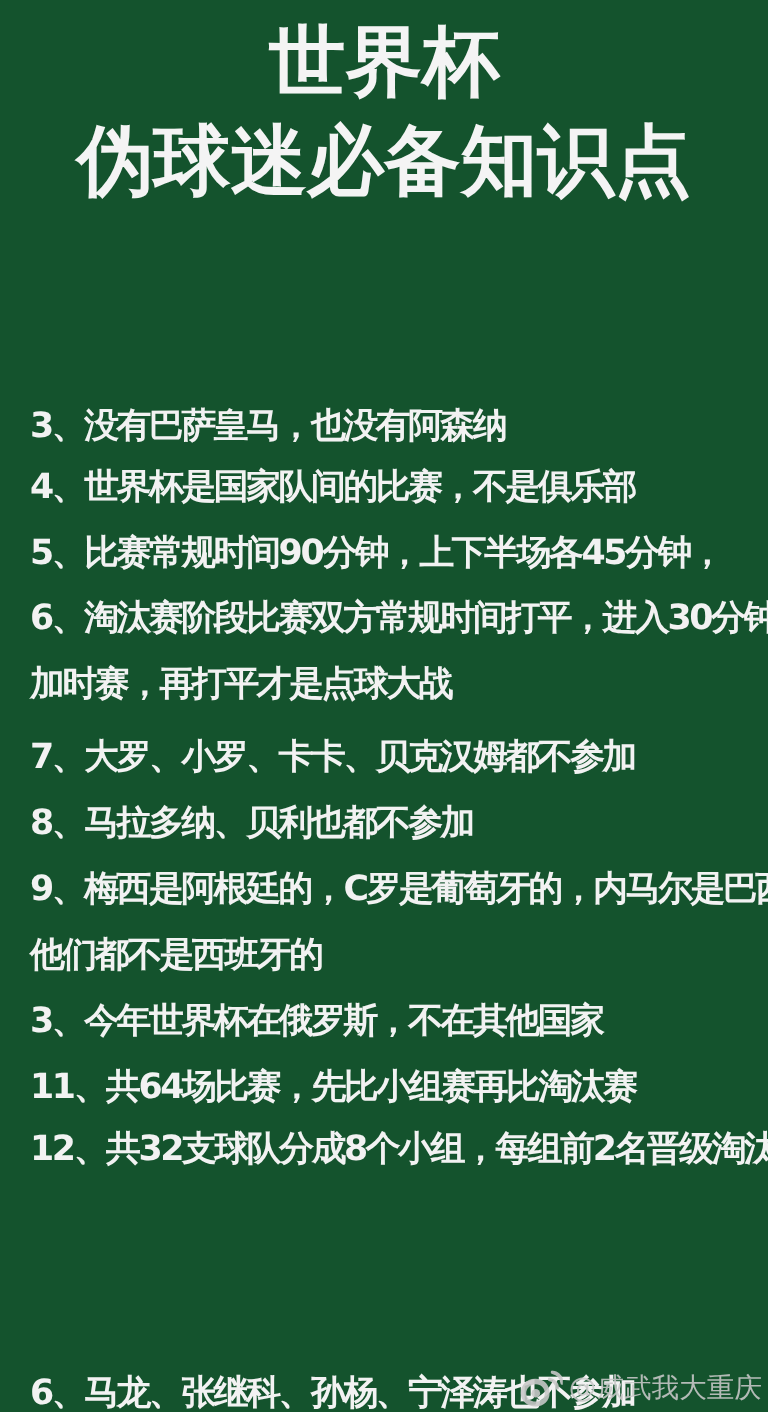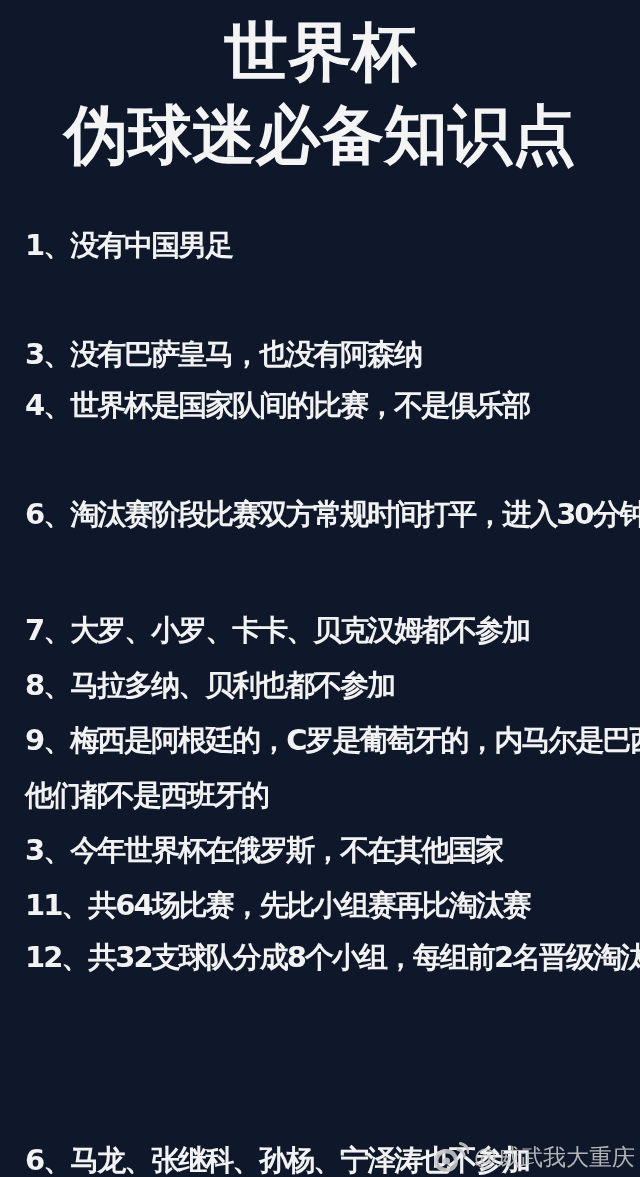--- a/index.html
+++ b/index.html
@@ -4,21 +4,21 @@
 <style>
   html, body {
     margin: 0;
     padding: 0;
     background: #000000;
   }
   .canvas {
     position: relative;
     width: 640px;
     height: 1177px;
-    background: #0f172a;
+    background: #14532d;
     overflow: hidden;
     font-family: "DejaVu Sans", sans-serif;
   }
   .title-line {
     position: absolute;
     left: 0;
     width: 100%;
     text-align: center;
     color: #f4f4f4;
     font-weight: 700;
@@ -60,24 +60,25 @@
   }
 </style>
 </head>
 <body>
 
 <div class="canvas">
 
   <div class="title-line title-1">世界杯</div>
   <div class="title-line title-2">伪球迷必备知识点</div>
 
-  <div class="line" style="top:231px">1、没有中国男足</div>
   <div class="line" style="top:340px">3、没有巴萨皇马，也没有阿森纳</div>
   <div class="line" style="top:391px">4、世界杯是国家队间的比赛，不是俱乐部</div>
+  <div class="line" style="top:446px">5、比赛常规时间90分钟，上下半场各45分钟，</div>
   <div class="line" style="top:500px">6、淘汰赛阶段比赛双方常规时间打平，进入30分钟</div>
+  <div class="line" style="top:555px">加时赛，再打平才是点球大战</div>
   <div class="line" style="top:616px">7、大罗、小罗、卡卡、贝克汉姆都不参加</div>
   <div class="line" style="top:671px">8、马拉多纳、贝利也都不参加</div>
   <div class="line" style="top:726px">9、梅西是阿根廷的，C罗是葡萄牙的，内马尔是巴西的，</div>
   <div class="line" style="top:781px">他们都不是西班牙的</div>
   <div class="line" style="top:836px">3、今年世界杯在俄罗斯，不在其他国家</div>
   <div class="line" style="top:891px">11、共64场比赛，先比小组赛再比淘汰赛</div>
   <div class="line" style="top:943px">12、共32支球队分成8个小组，每组前2名晋级淘汰赛</div>
   <div class="line" style="top:1146px">6、马龙、张继科、孙杨、宁泽涛也不参加</div>
 
   <div class="watermark">

